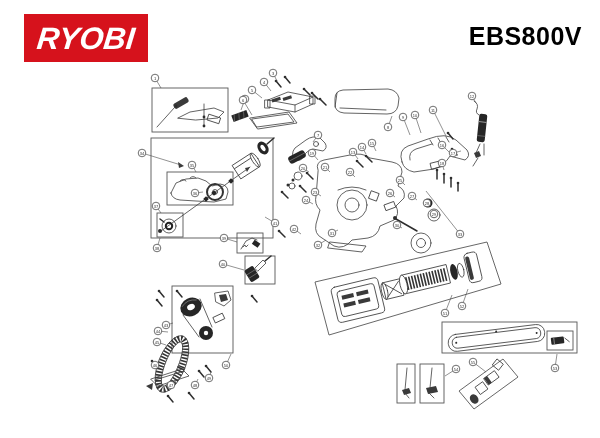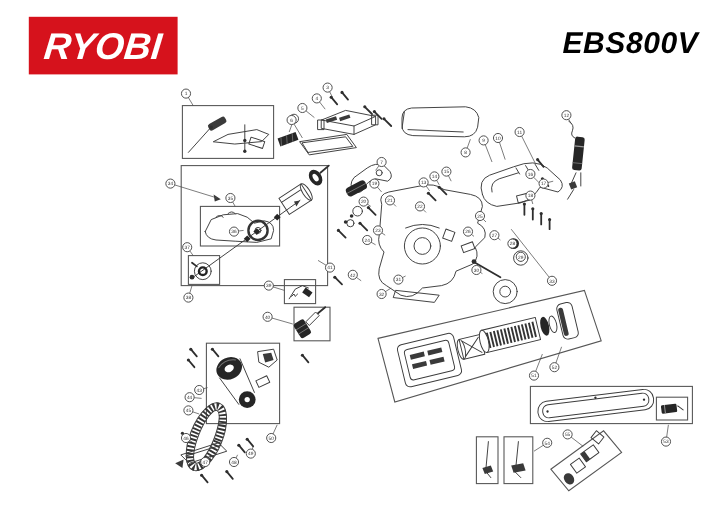--- a/index.html
+++ b/index.html
@@ -24,21 +24,21 @@
 </style>
 </head>
 <body>
 
 <div class="page">
 
   <div class="logo" style="background: rgb(214, 18, 28);">
     <span style="color: rgb(255, 255, 255);">RYOBI</span>
   </div>
 
-  <div class="model" style="color: rgb(0, 0, 0); font-style: italic;">EBS800V</div>
+  <div class="model" style="color: rgb(0, 0, 0);">EBS800V</div>
 
   <svg width="600" height="438" viewBox="0 0 600 438">
 
     <g>
       <rect class="bx" x="152" y="88" width="76" height="44"></rect>
       <line class="ln" x1="157" y1="127" x2="175" y2="107"></line>
       <g transform="translate(181,103) rotate(-30)">
           <rect class="md" x="-8" y="-3" width="16" height="6" rx="2"></rect>
         </g>
       <path class="ln" d="M178,118 L190,112 L214,108 L224,112 L218,118 L196,120 Z"></path>

